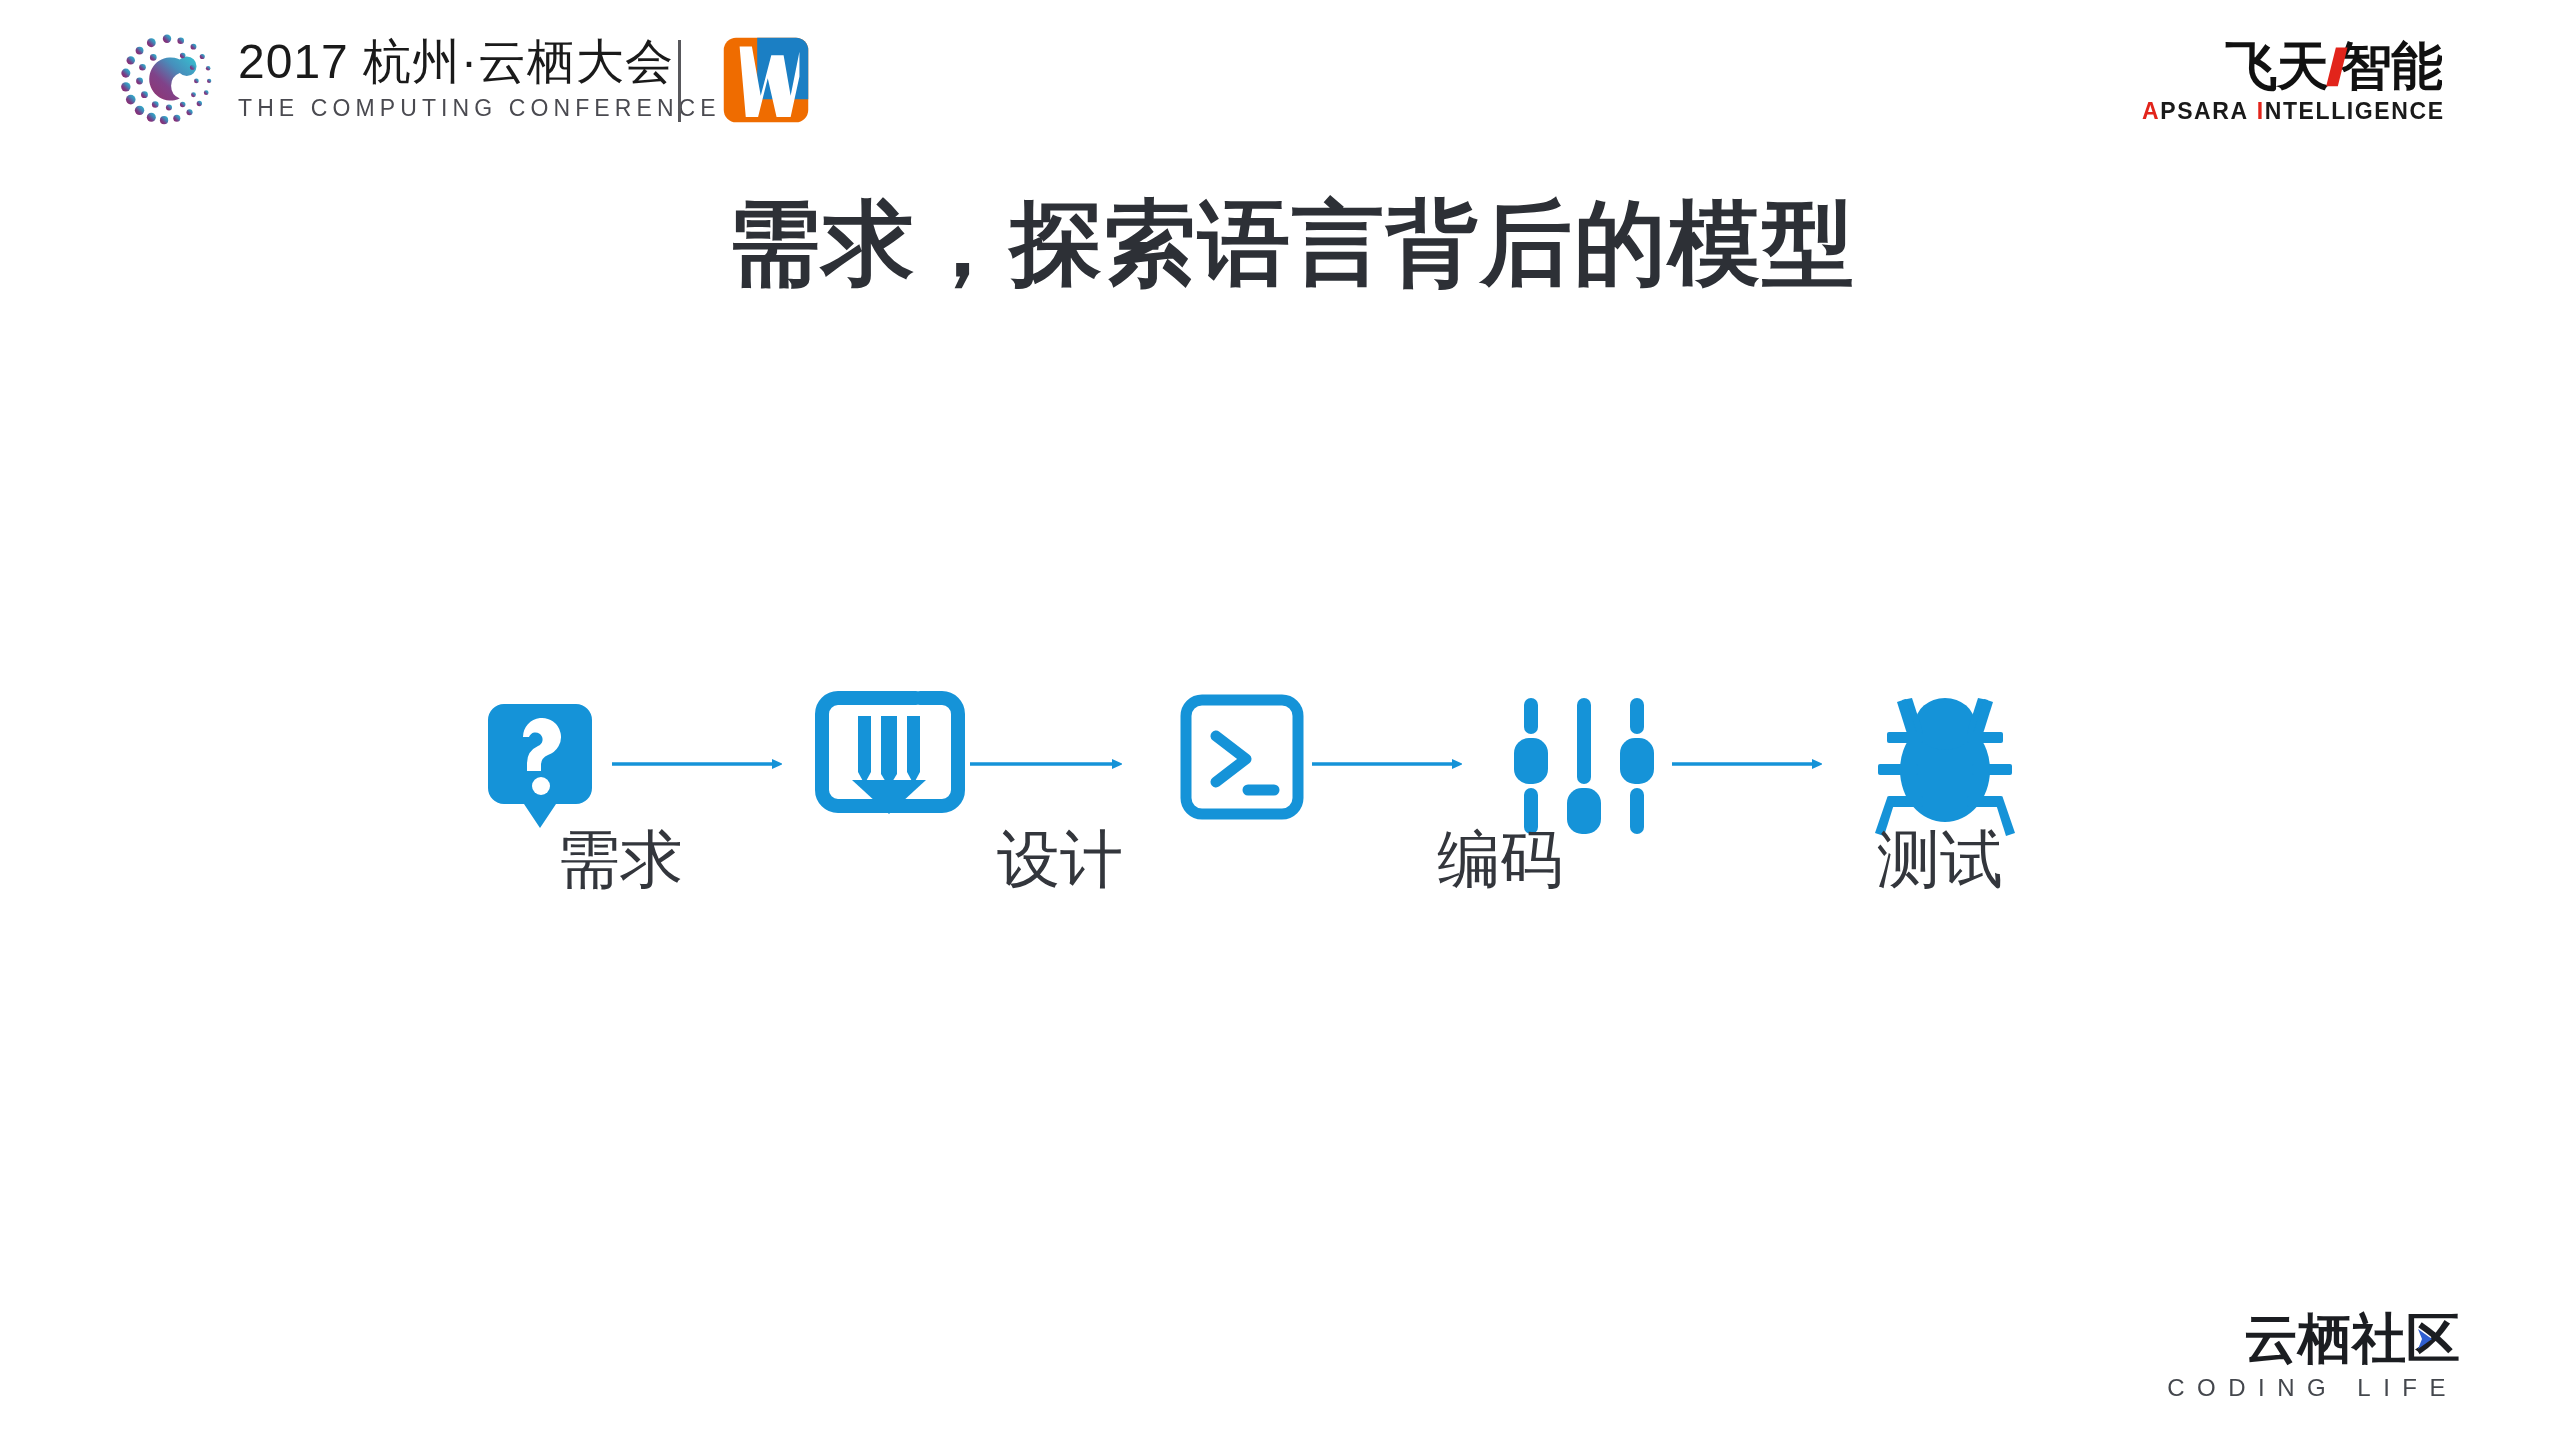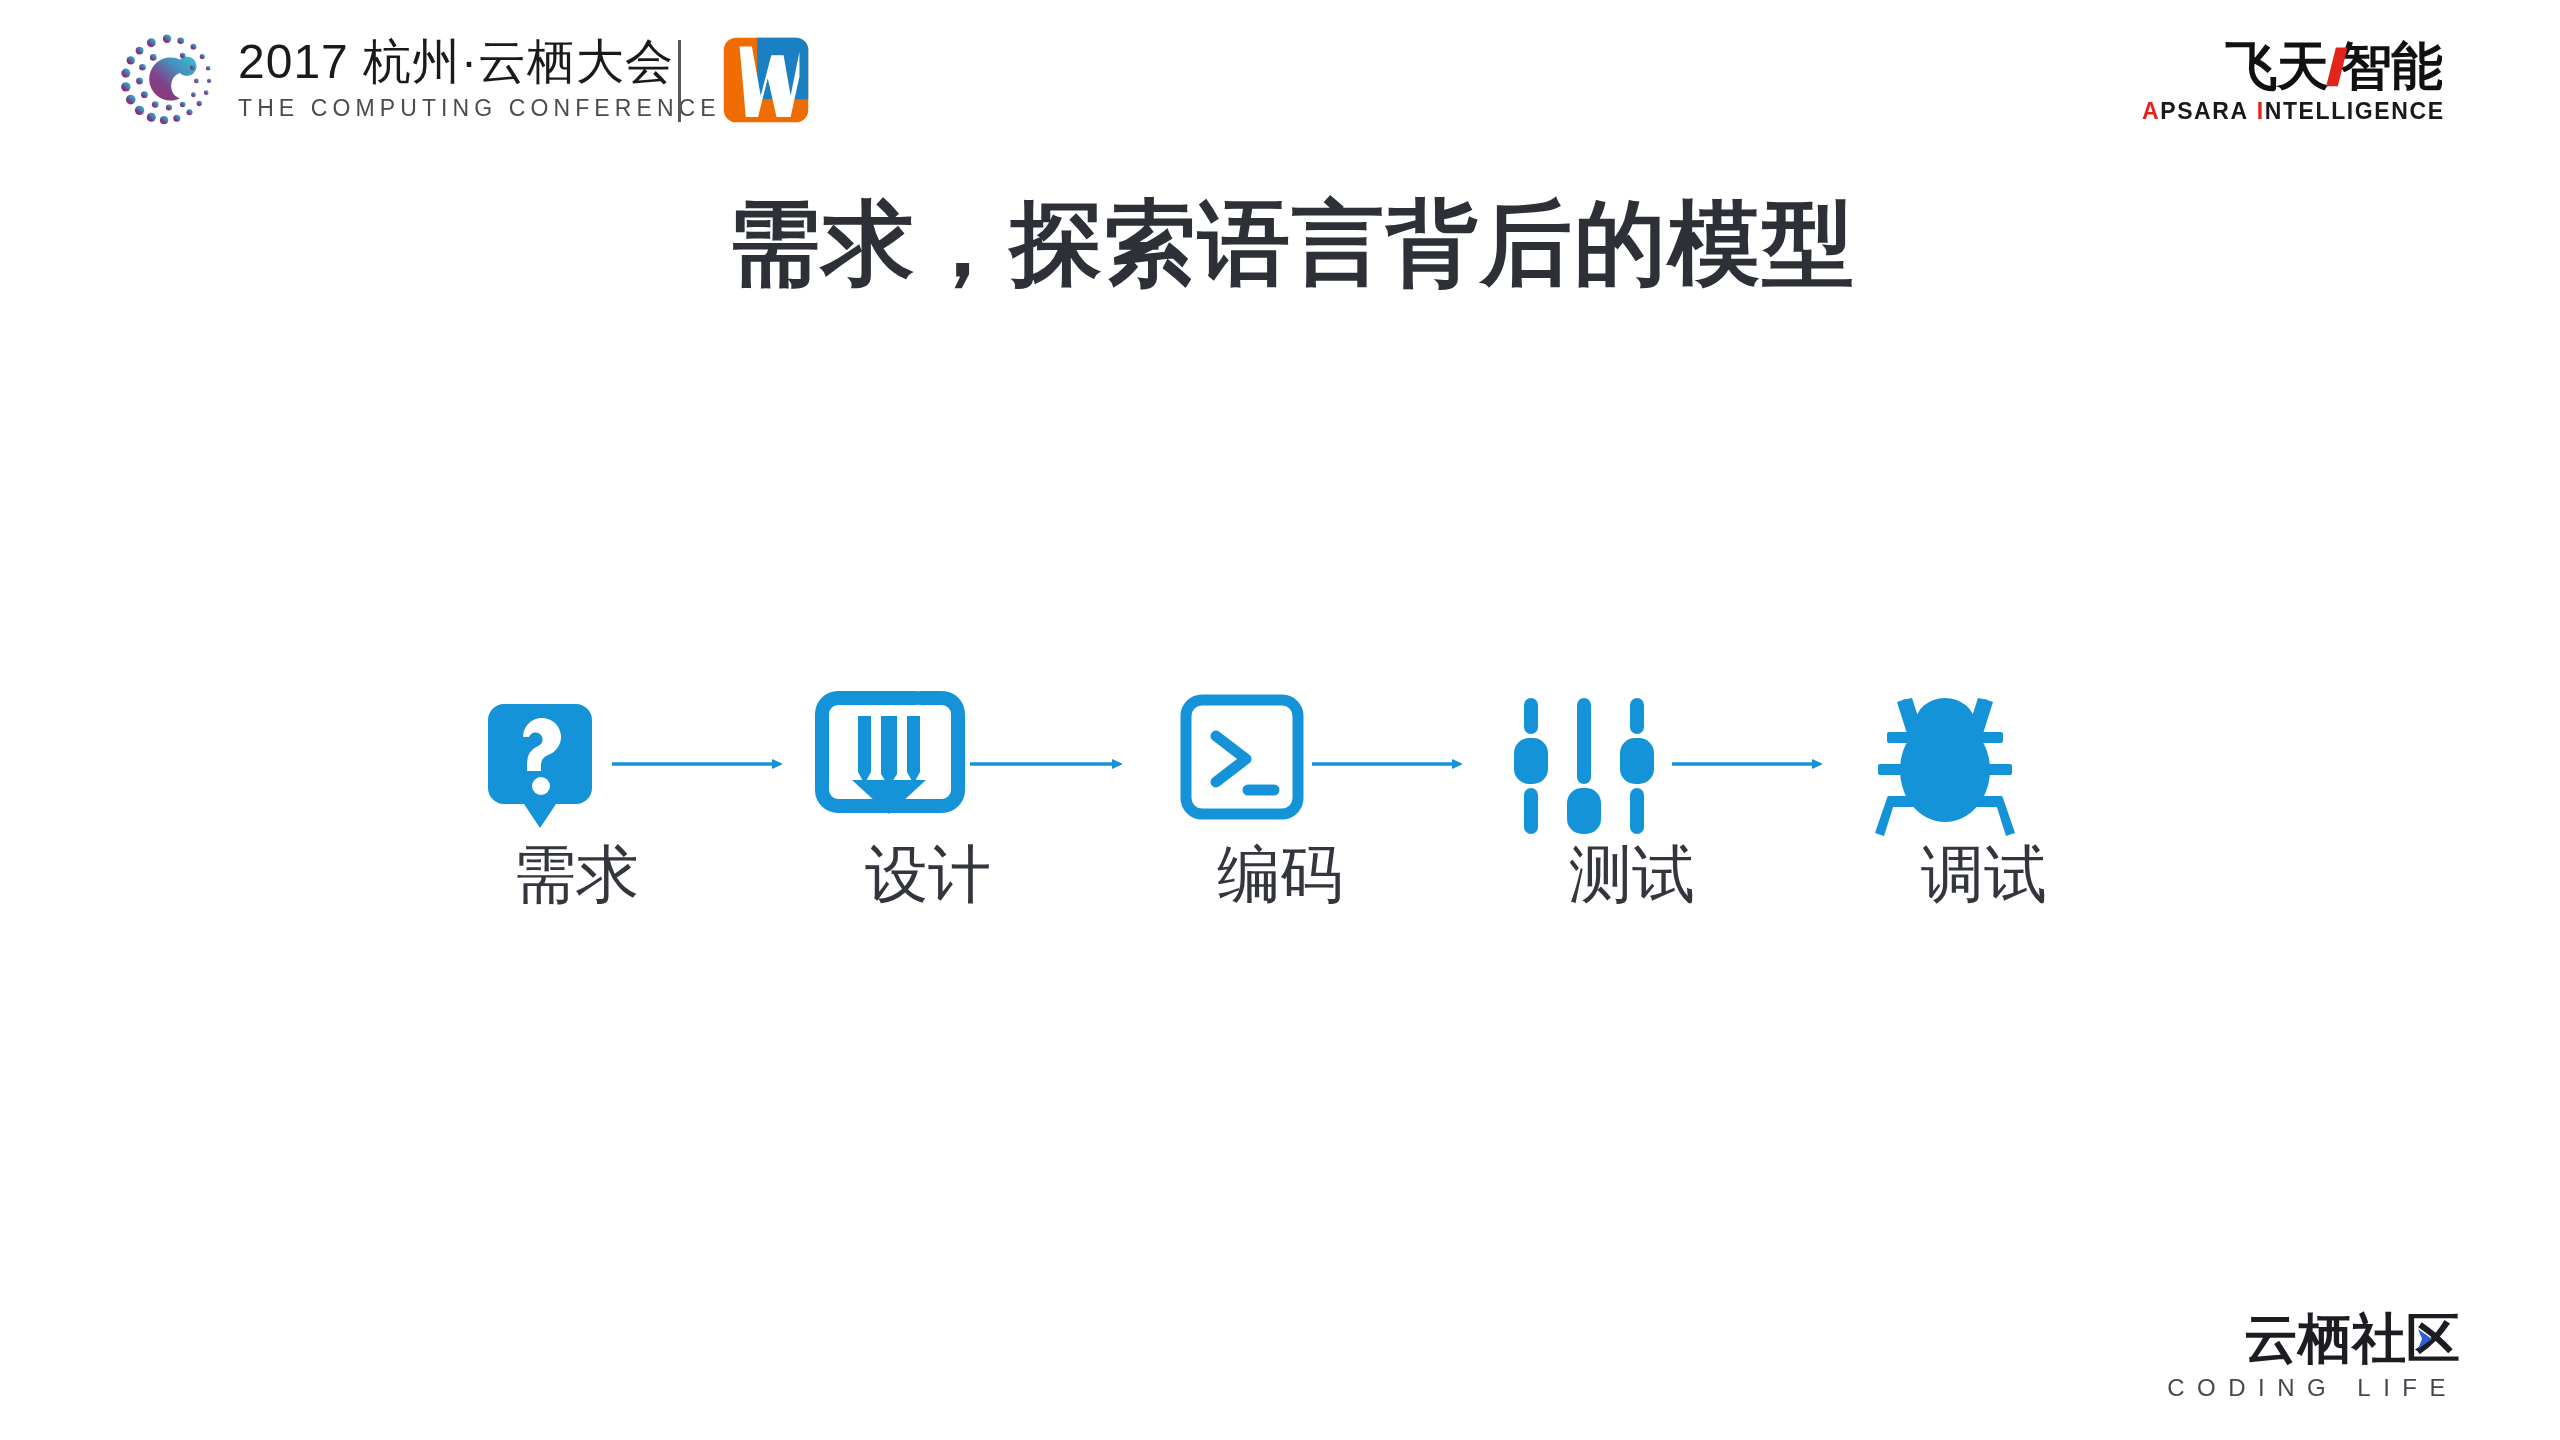--- a/index.html
+++ b/index.html
@@ -123,21 +123,21 @@
     width: 1760px;
     height: 300px;
   }
   .flow-svg {
     position: absolute;
     left: 0; top: 0;
   }
   .flow-labels {
     position: absolute;
     left: 0;
-    top: 203px;
+    top: 188px;
     width: 1760px;
     height: 90px;
     display: flex;
   }
   .flow-label {
     flex: 1 1 0;
     text-align: center;
     font-size: 63px;
     color: #33363c;
     line-height: 1;
@@ -321,21 +321,20 @@
       <path d="M1487 158 l9 0 l-12 38 l-9 -3 z"></path>
       <path d="M1603 158 l-9 0 l12 38 l9 -3 z"></path>
     </g>
   </svg>
 
   <div class="flow-labels">
     <div class="flow-label">需求</div>
     <div class="flow-label">设计</div>
     <div class="flow-label">编码</div>
     <div class="flow-label">测试</div>
-    <div class="flow-label">调试</div>
   </div>
 </div>
 
 <div class="yunqi-logo">
   <svg class="yunqi-cn" viewBox="0 0 300 62">
     <text x="300" y="50" text-anchor="end" font-family="DejaVu Sans, Liberation Sans, sans-serif" font-size="54" font-weight="bold" fill="#1b1d21" letter-spacing="0">云栖社区</text>
     <path d="M258 22 L272 32 L258 42 L262 32 Z" fill="#2f5fd0"></path>
   </svg>
   <div class="yunqi-en">CODING LIFE</div>
 </div>

